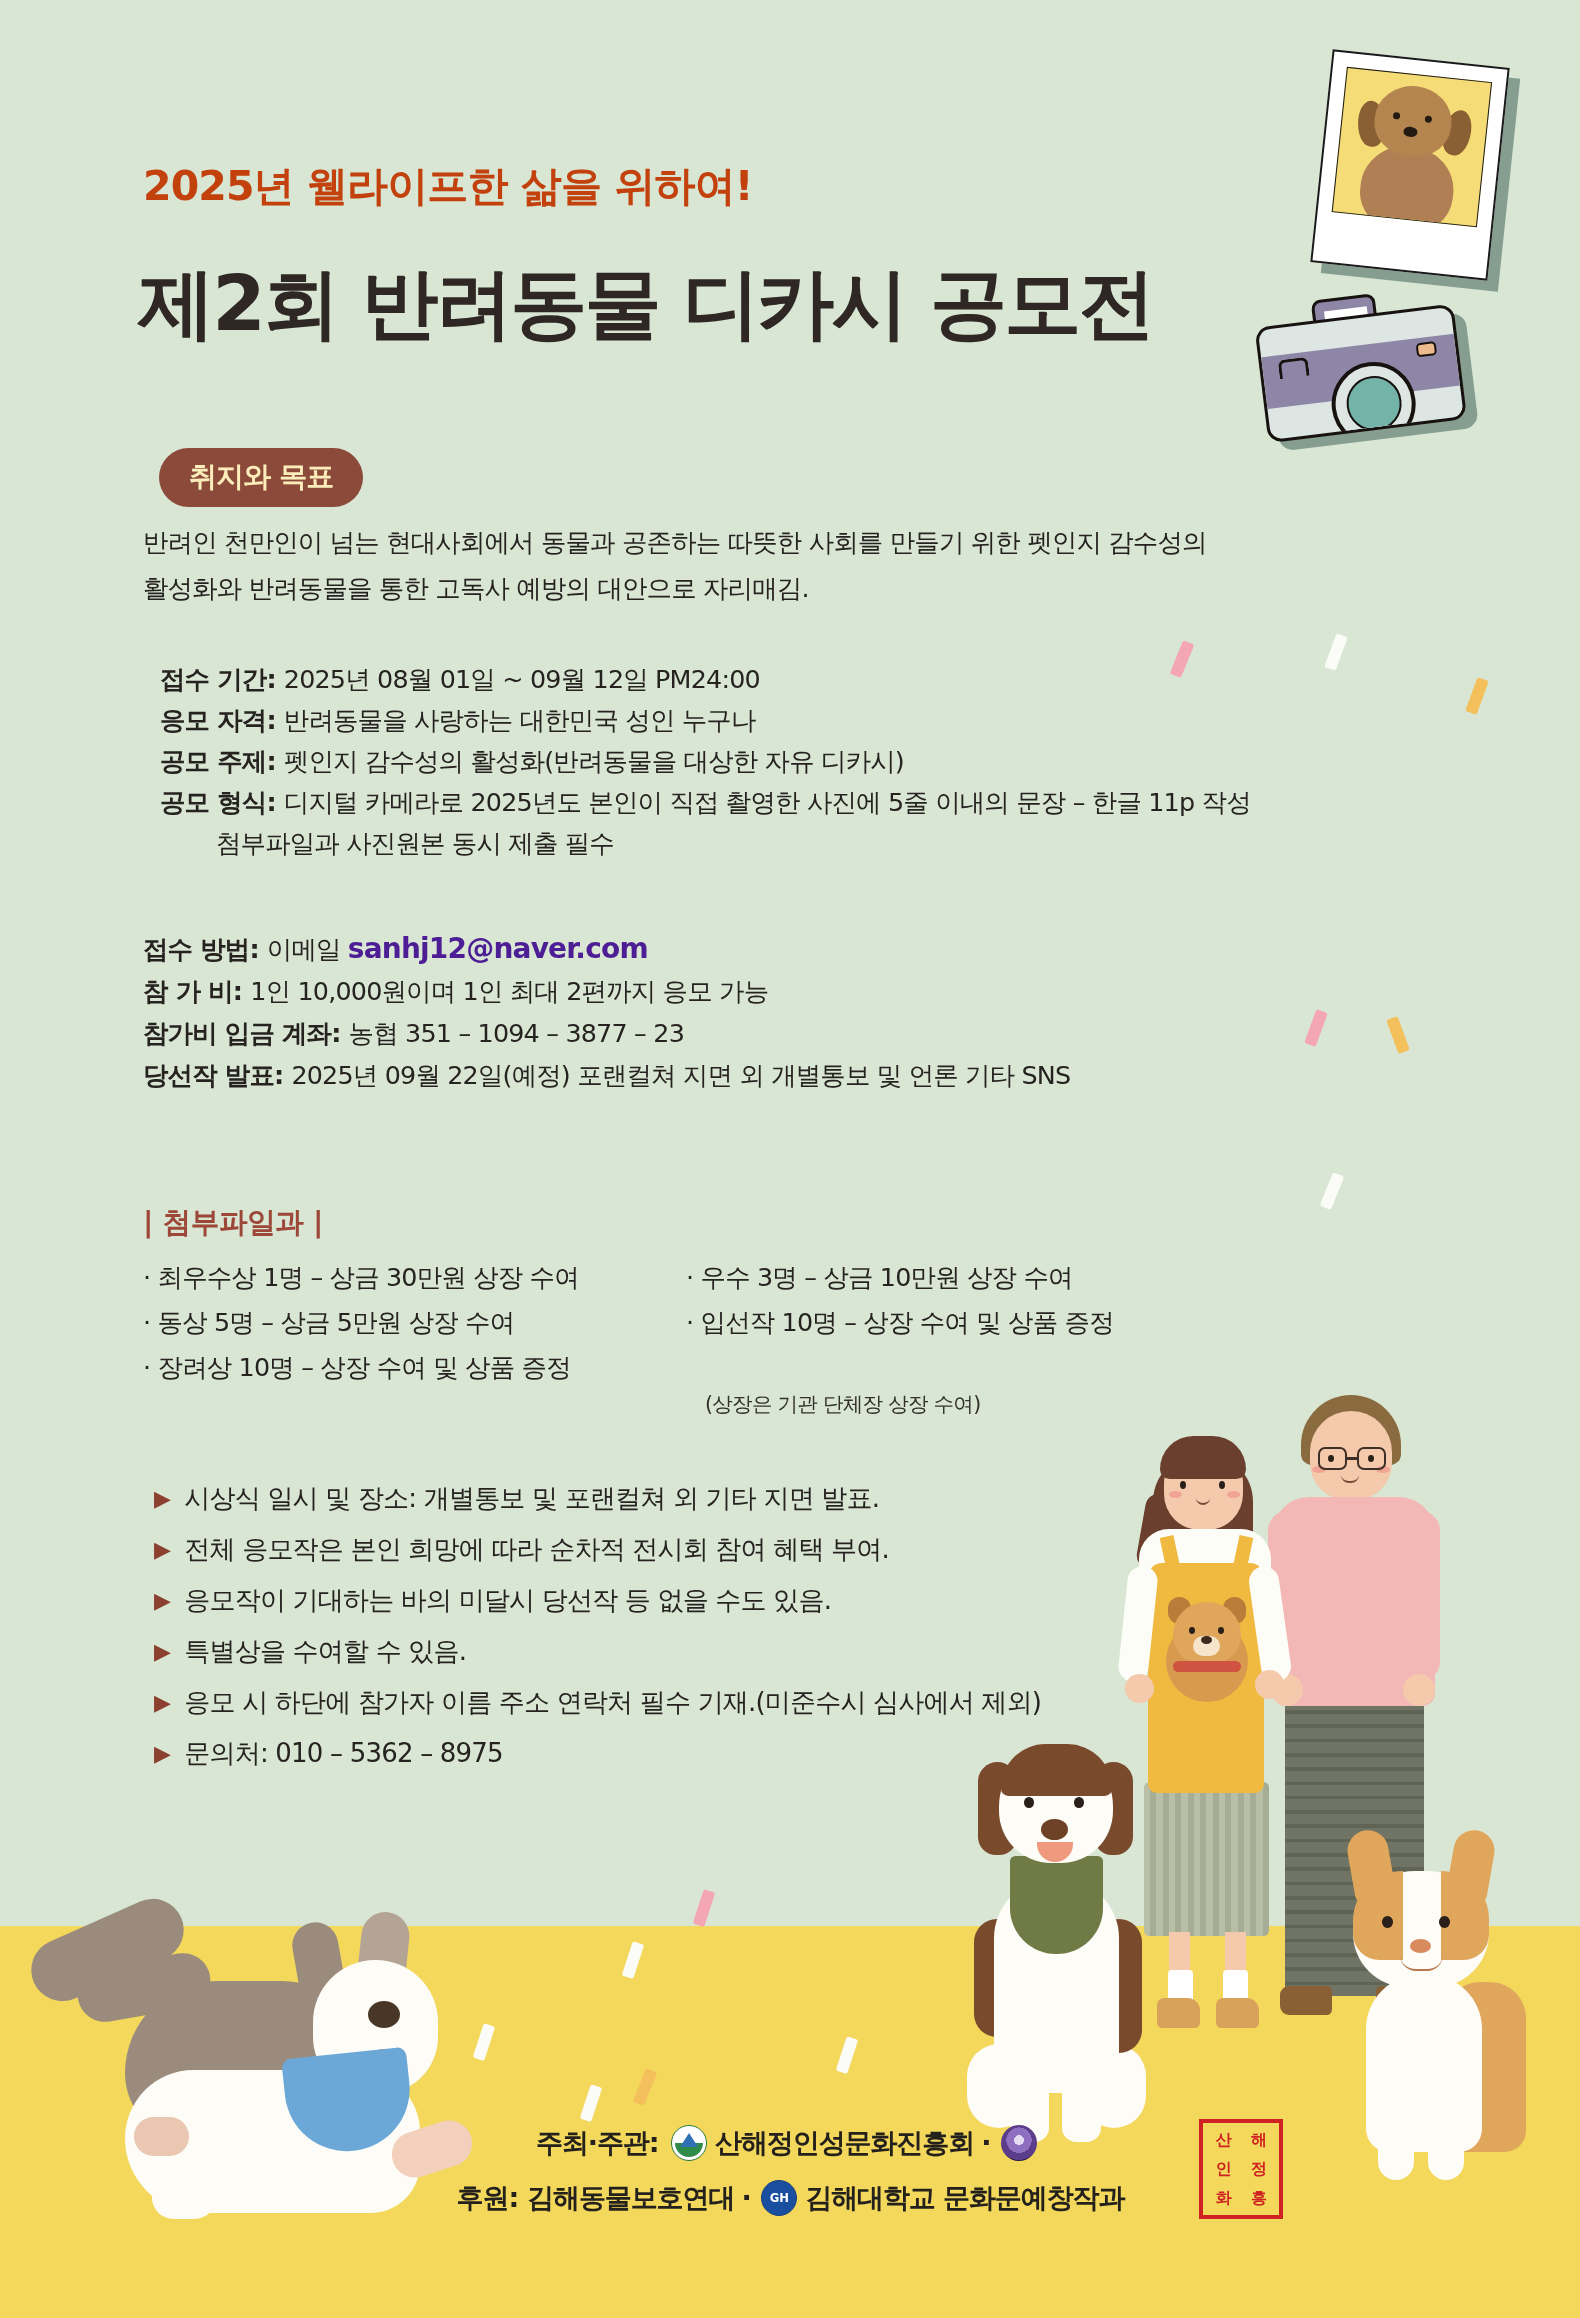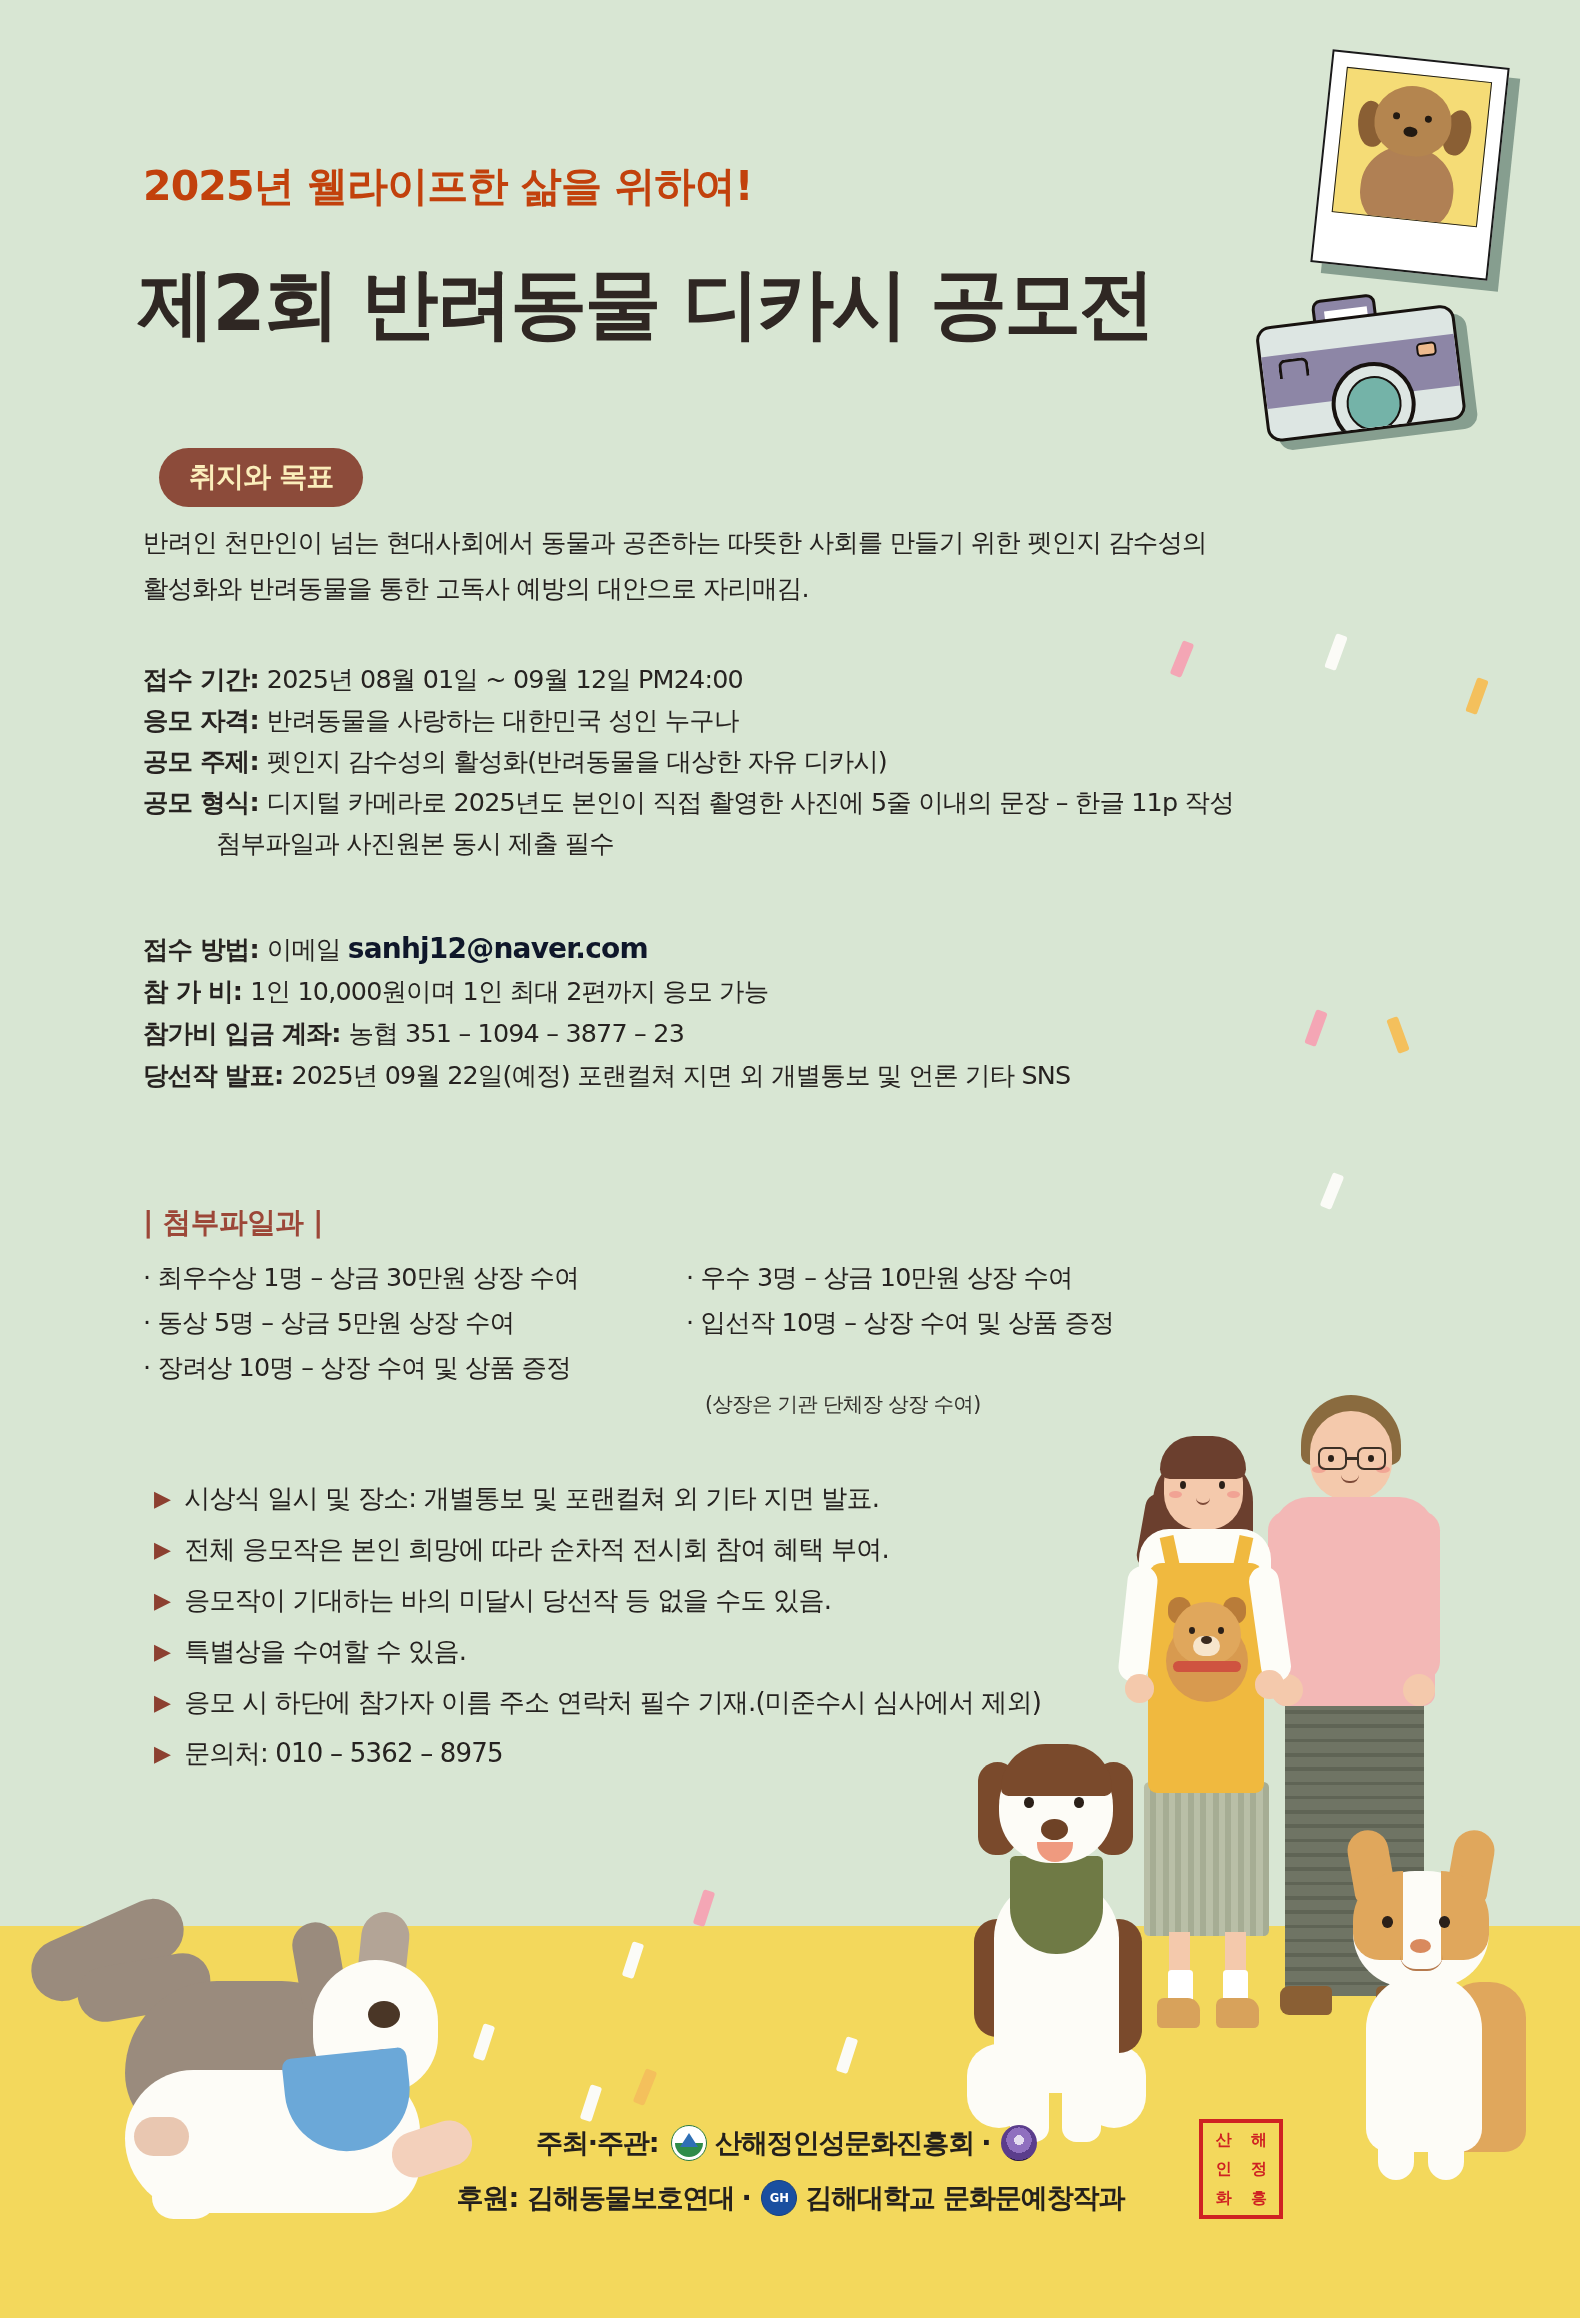--- a/index.html
+++ b/index.html
@@ -45,31 +45,31 @@
     font-size: 25.4px; letter-spacing: -0.8px; white-space: nowrap;
   }
   .intro { left: 143px; top: 519px; line-height: 46px; }
   .intro div { white-space: nowrap; }
 
   .infoblock { position: absolute; left: 143px; top: 659px; }
   .infoblock .row {
     font-size: 25.4px; letter-spacing: -0.8px;
     color: #262220; line-height: 41px; white-space: nowrap;
   }
-  .infoblock .row .lbl { font-weight: 700; }
+  .infoblock .row .lbl { font-weight: 700; margin-left: 17px; }
   .infoblock .row.indent { padding-left: 73px; }
 
   .applyblock { position: absolute; left: 143px; top: 928px; }
   .applyblock .row {
     font-size: 25.4px; letter-spacing: -0.8px;
     color: #262220; line-height: 42px; white-space: nowrap;
   }
   .applyblock .row .lbl { font-weight: 700; margin-top: 9px; }
   .applyblock .row.indent { padding-left: 123px; }
-  .email { color: #0f172a; font-weight: 700; font-size: 28px; }
+  .email { color: #4c1d95; font-weight: 700; font-size: 28px; }
 
   
   .awards-title {
     position: absolute; left: 143px; top: 1203px;
     color: #9c4738; font-size: 28.6px; font-weight: 700;
     letter-spacing: -0.4px; white-space: nowrap;
   }
   .awards-grid {
     position: absolute; left: 143px; top: 1255px;
     display: grid; grid-template-columns: 543px auto;

